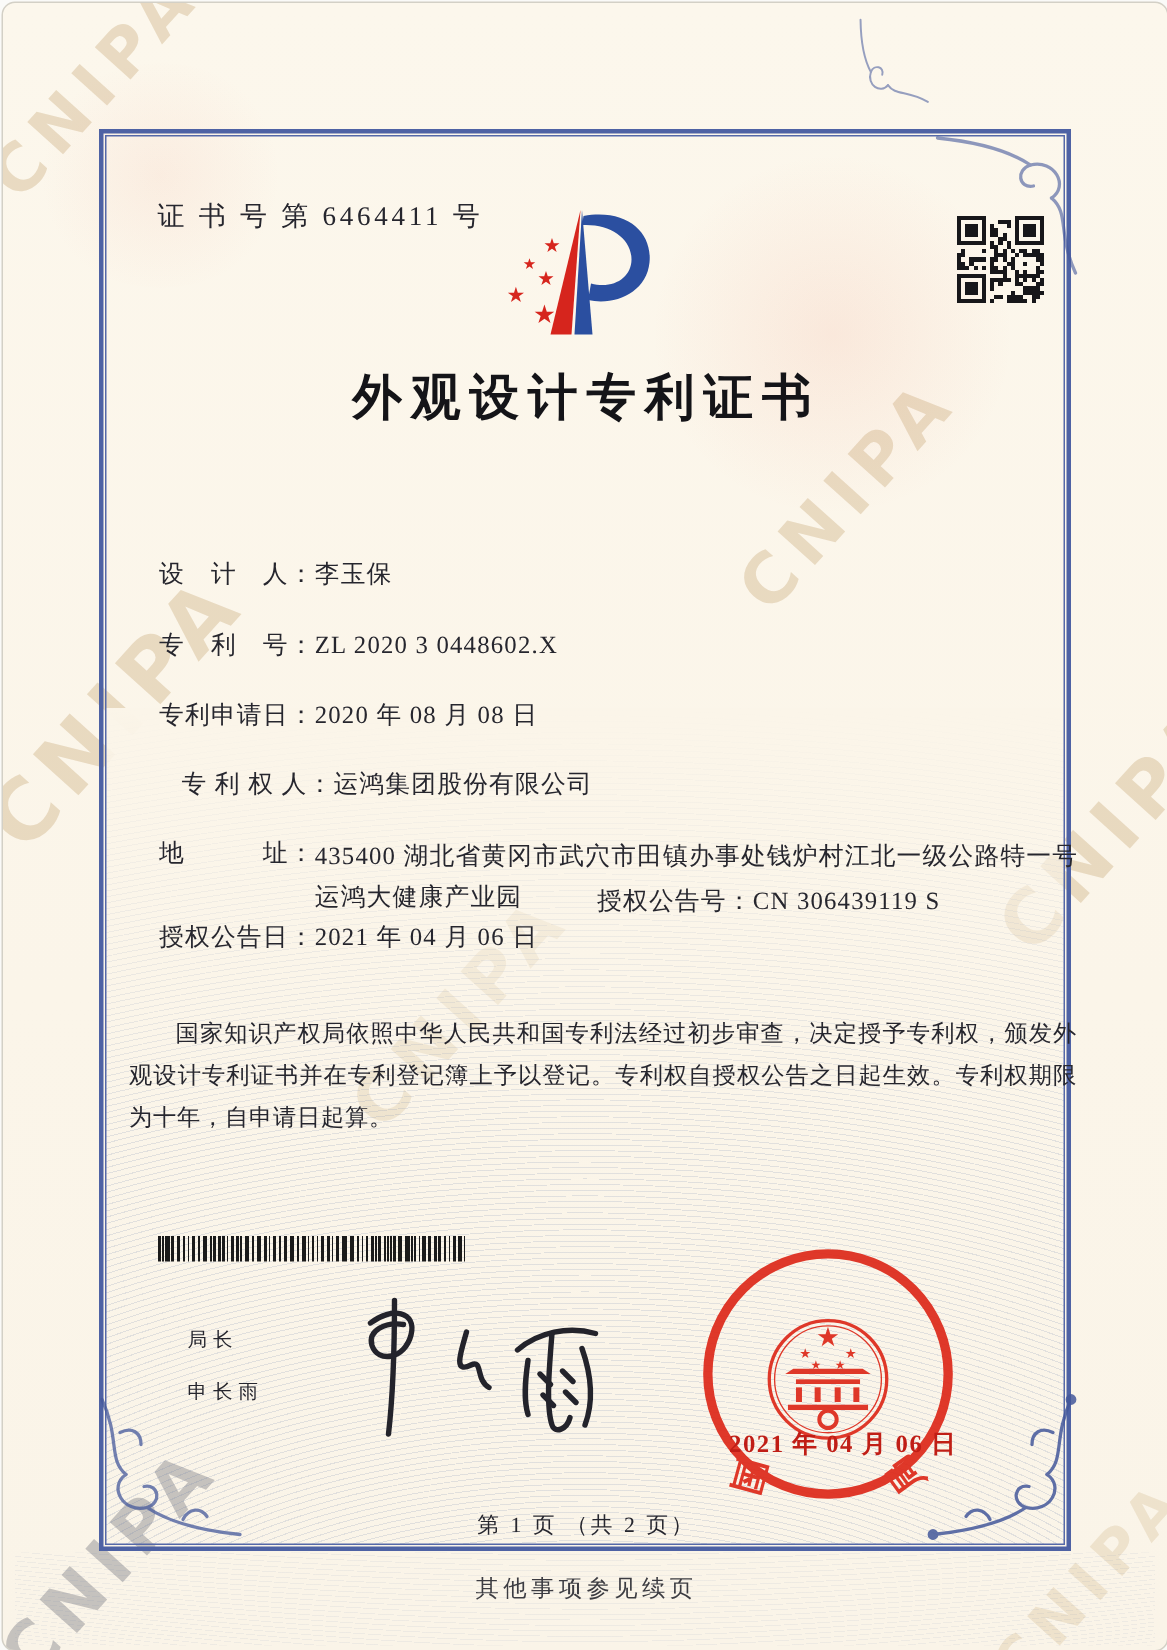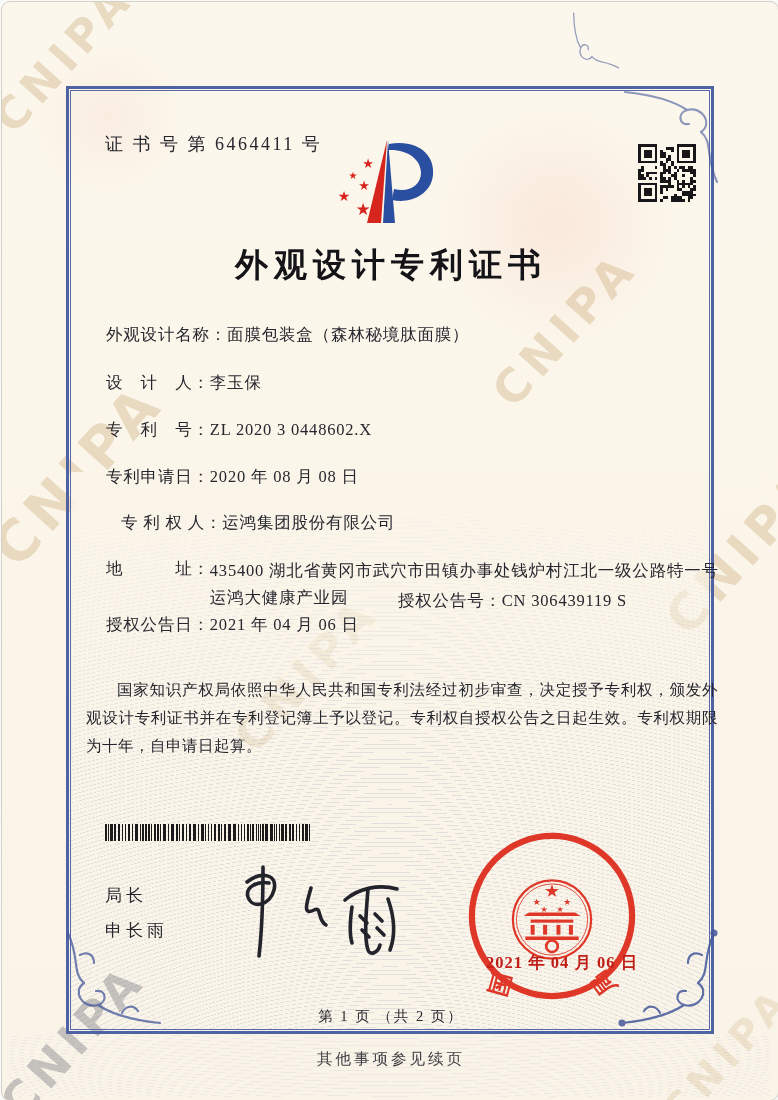--- a/index.html
+++ b/index.html
@@ -33,21 +33,21 @@
   .cert-no{left:103px;top:130px;font-size:18px;letter-spacing:2.5px;z-index:3;}
   .title{left:0;top:241px;width:778px;text-align:center;font-size:33px;font-weight:bold;
          letter-spacing:6px;color:#141418;z-index:3;}
   .row{left:104px;font-size:16.5px;letter-spacing:.8px;z-index:3;white-space:nowrap;}
   .row-address{display:flex;white-space:normal;justify-content:flex-end;}
   .row-address .lbl{flex:0 0 auto;}
   .row-address .val{width:514px;line-height:1.62;}
   .body-par{left:84px;width:632px;font-size:15.5px;letter-spacing:.5px;line-height:1.82;
             text-align:justify;z-index:3;margin-top:24px;}
   .body-par p{margin:0;text-indent:2em;}
-  .sig-label{left:103px;font-size:17px;letter-spacing:4px;z-index:3;}
+  .sig-label{left:123px;font-size:13px;letter-spacing:4px;z-index:3;}
   .footer-page{left:0;top:1005px;width:778px;text-align:center;font-size:14.5px;
                letter-spacing:2px;z-index:3;}
   .footer-note{left:0;top:1047px;width:778px;text-align:center;font-size:15.5px;
                letter-spacing:3px;color:#3c3c42;z-index:3;}
   .seal-date{left:484px;top:950px;font-size:16.5px;letter-spacing:1px;color:#c01e16;
              font-weight:bold;z-index:5;}
   svg{display:block;}
   .qr{z-index:3;}
   .ornament{z-index:4;pointer-events:none;}
 </style>
@@ -342,23 +342,20 @@
       <rect x="12" y="20" width="1" height="1"></rect>
       <rect x="13" y="20" width="1" height="1"></rect>
       <rect x="14" y="20" width="1" height="1"></rect>
       <rect x="15" y="20" width="1" height="1"></rect>
       <rect x="16" y="20" width="1" height="1"></rect>
       <rect x="18" y="20" width="1" height="1"></rect>
     </svg>
 
   <div class="abs title">外观设计专利证书</div>
 
-  <div class="abs row" style="top:322px;">
-    <span>外观设计名称：</span><span>面膜包装盒（森林秘境肽面膜）</span>
-  </div>
   <div class="abs row" style="top:370px;">
     <span>设　计　人：</span><span>李玉保</span>
   </div>
   <div class="abs row" style="top:417px;">
     <span>专　利　号：</span><span>ZL 2020 3 0448602.X</span>
   </div>
   <div class="abs row" style="top:464px;">
     <span>专利申请日：</span><span>2020 年 08 月 08 日</span>
   </div>
   <div class="abs row" style="top:510px;margin-left:15px;">

